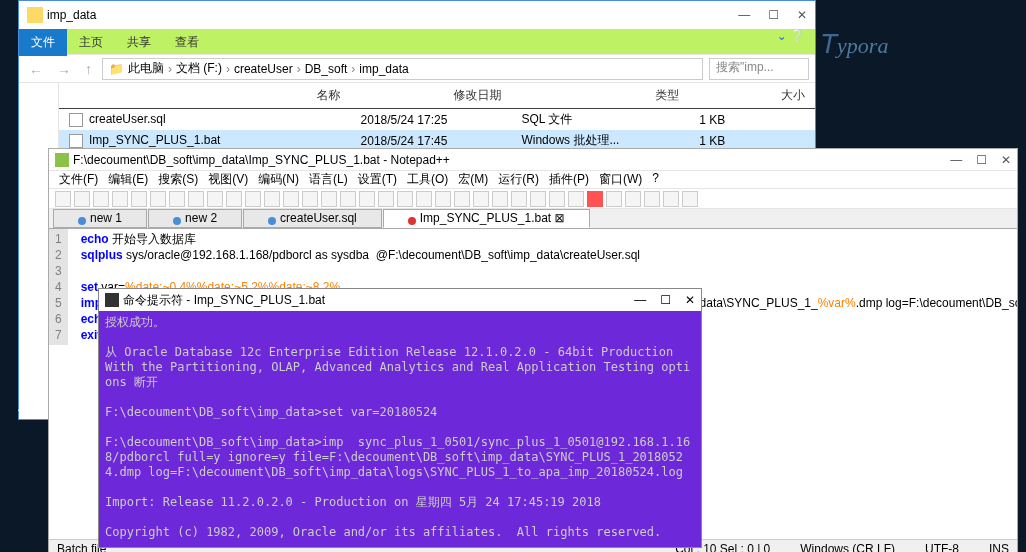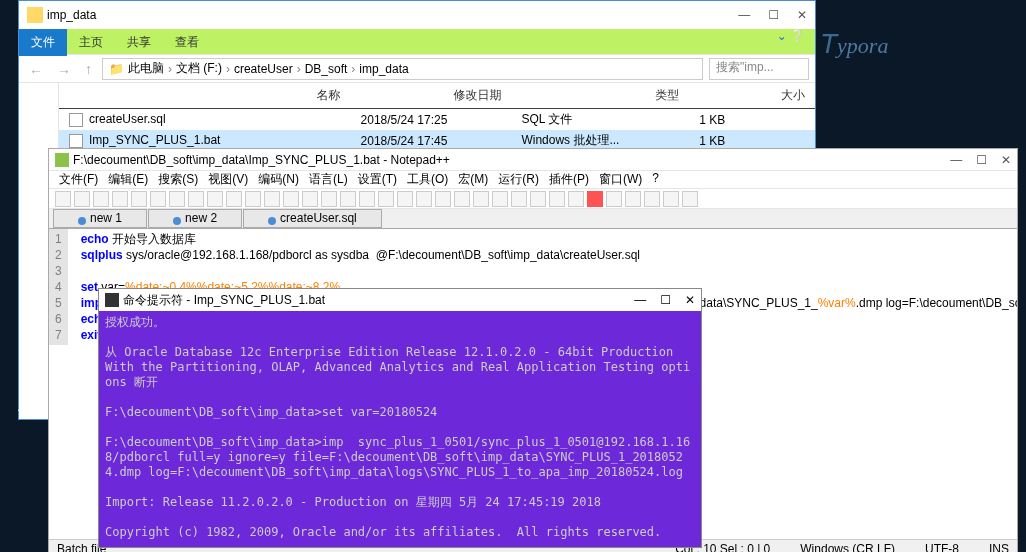--- a/index.html
+++ b/index.html
@@ -194,20 +194,21 @@
       <span class="tbtn"></span>
       <span class="tbtn"></span>
       <span class="tbtn"></span>
       <span class="tbtn"></span>
       <span class="tbtn"></span>
     </div>
   <div class="npp-tabs" id="npp-tabs">
       <div class="tab"><span class="dot"></span>new 1</div>
       <div class="tab"><span class="dot"></span>new 2</div>
       <div class="tab"><span class="dot"></span>createUser.sql</div>
+      <div class="tab active"><span class="dot"></span>Imp_SYNC_PLUS_1.bat ⊠</div>
     </div>
   <div class="npp-editor">
     <div class="npp-gutter" id="npp-gutter">1<br>2<br>3<br>4<br>5<br>6<br>7<br></div>
     <div class="npp-code" id="npp-code"><span class="kw">echo</span> 开始导入数据库<br><span class="kw">sqlplus</span> sys/oracle@192.168.1.168/pdborcl as sysdba  @F:\decoument\DB_soft\imp_data\createUser.sql<br><br><span class="kw">set</span> var=<span class="var">%date:~0,4%</span><span class="var">%date:~5,2%</span><span class="var">%date:~8,2%</span><br><span class="kw">imp</span>  sync_plus_1_0501/sync_plus_1_0501@192.168.1.168/pdborcl full=y ignore=y file=F:\decoument\DB_soft\imp_data\SYNC_PLUS_1_<span class="var">%var%</span>.dmp log=F:\decoument\DB_soft\imp_data\logs\SYNC_PLUS_1<br><span class="kw">echo</span> 导入数据库结束<br><span class="kw">exit</span>;<br></div>
   </div>
   <div class="npp-status">
     <span>Batch file</span>
     <span class="spacer"></span>
     <span>Col : 10    Sel : 0 | 0</span>
     <span>Windows (CR LF)</span>

